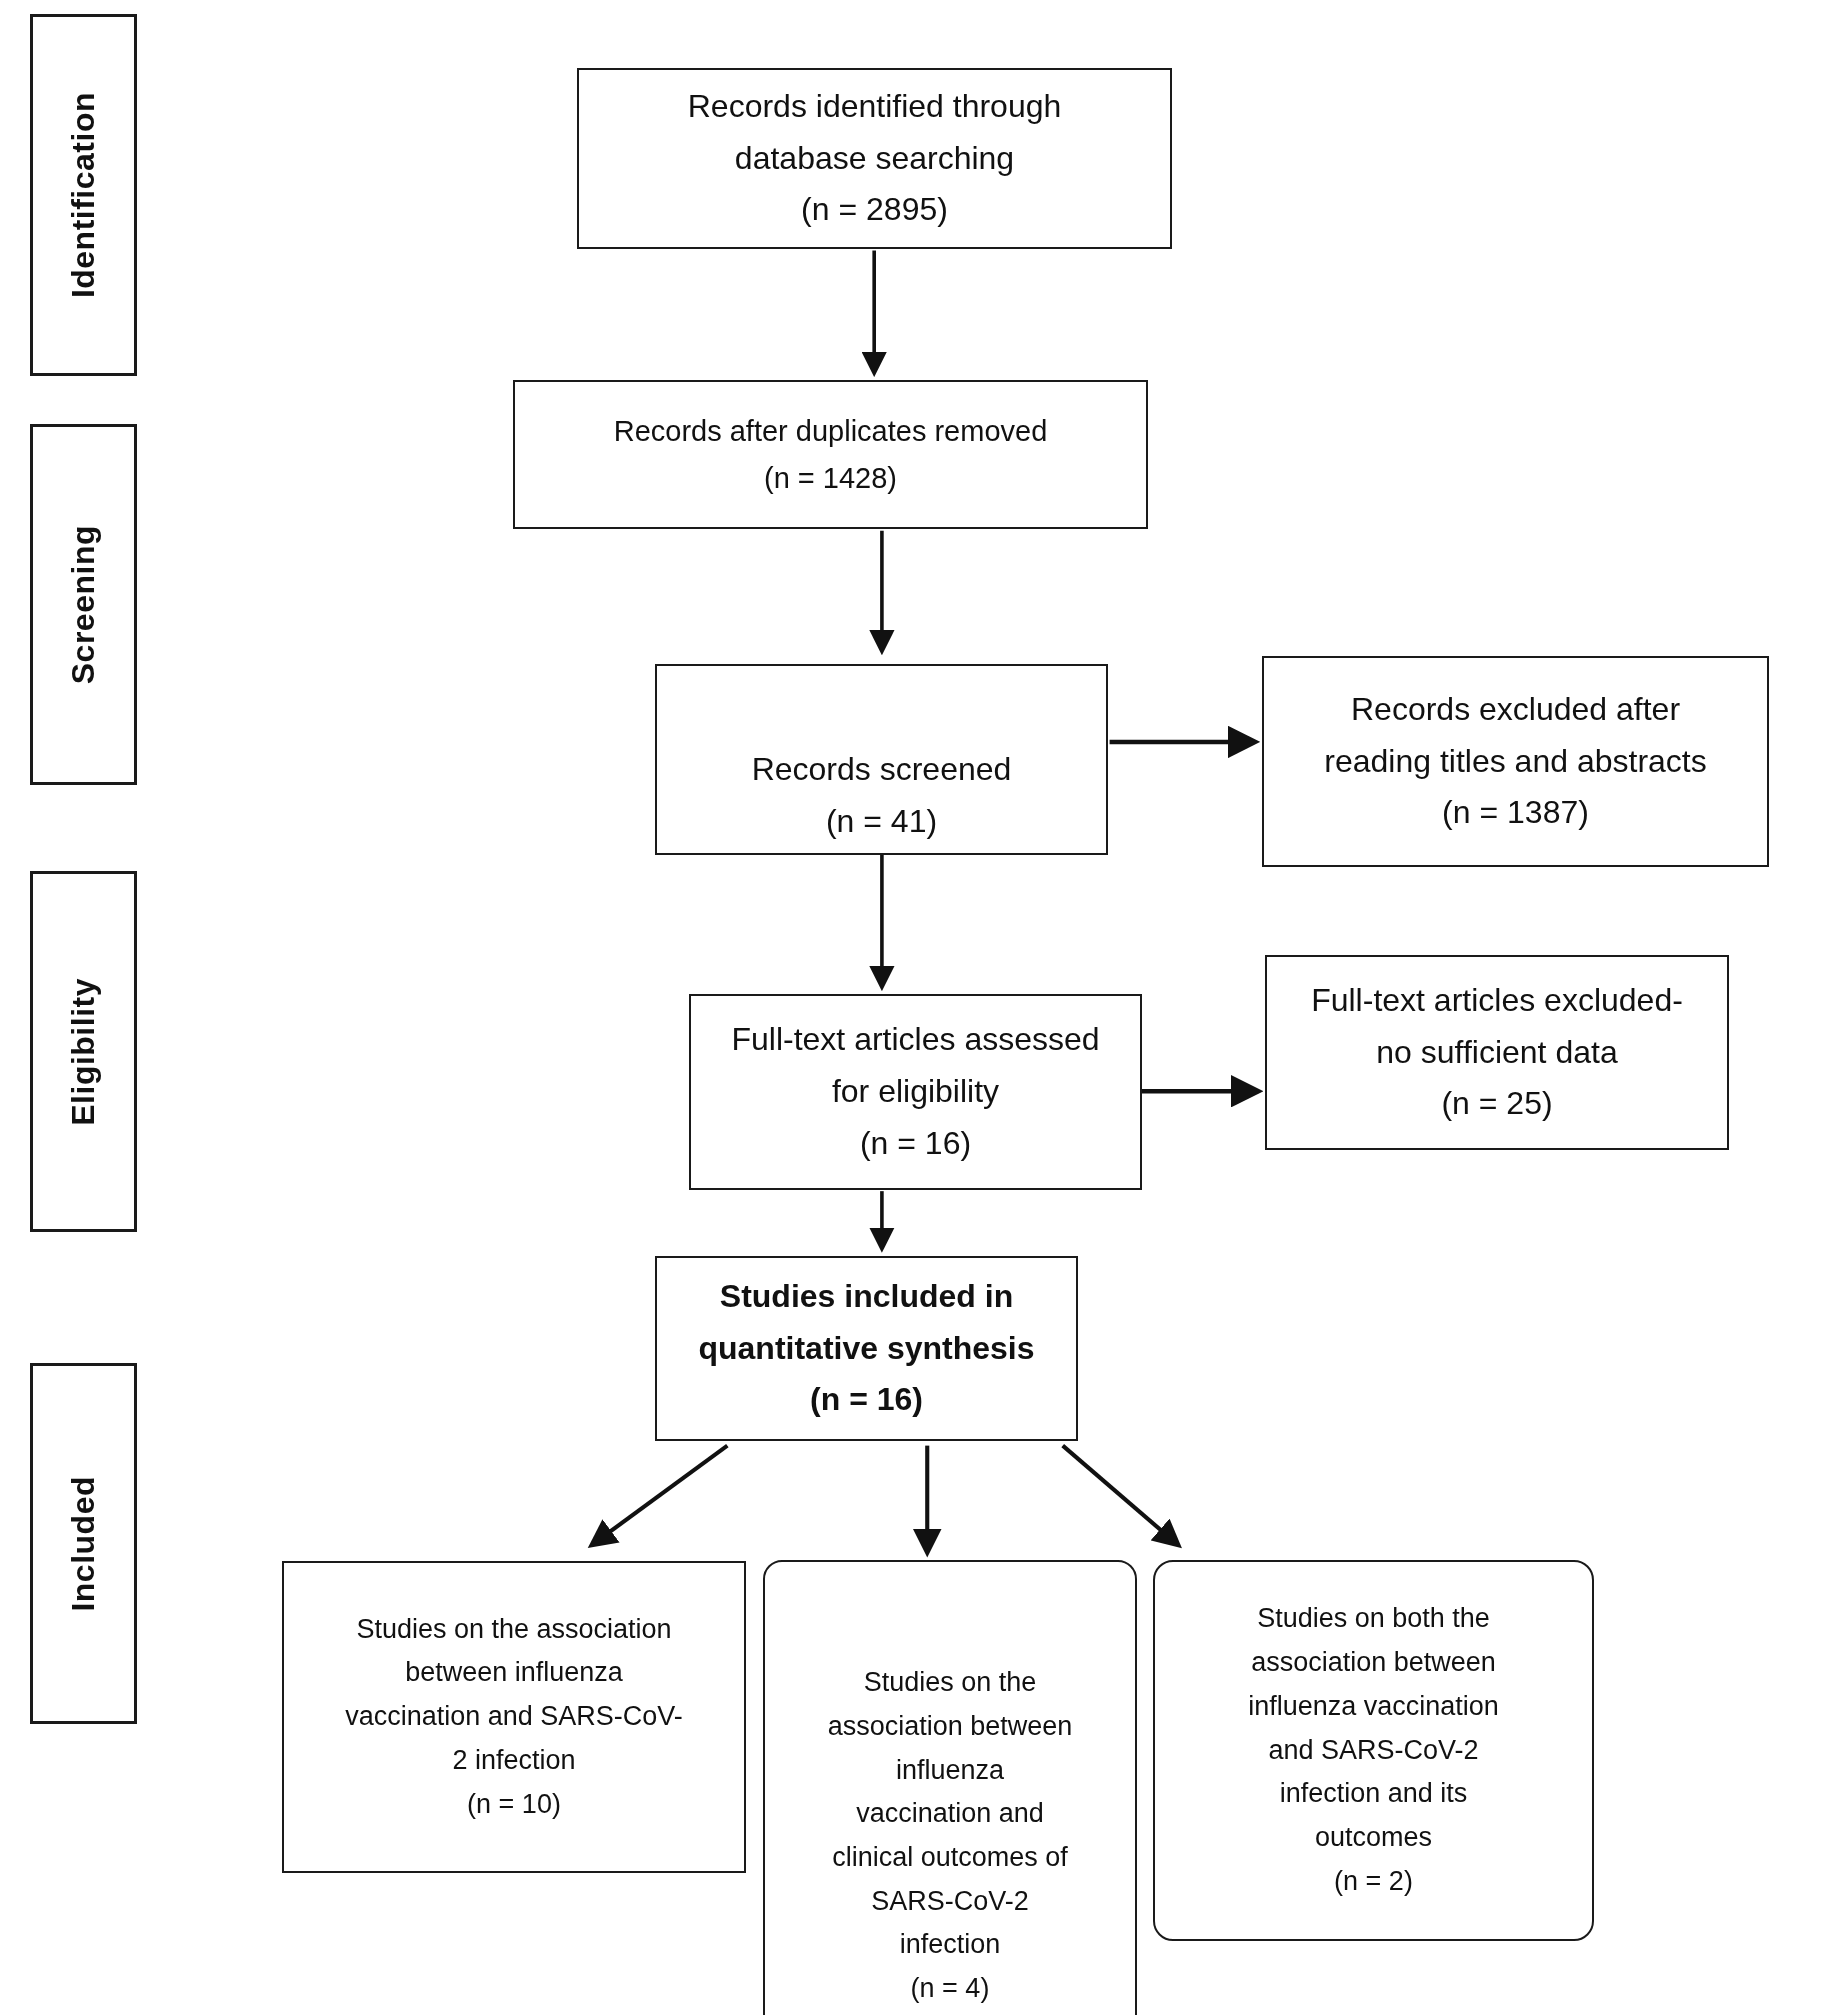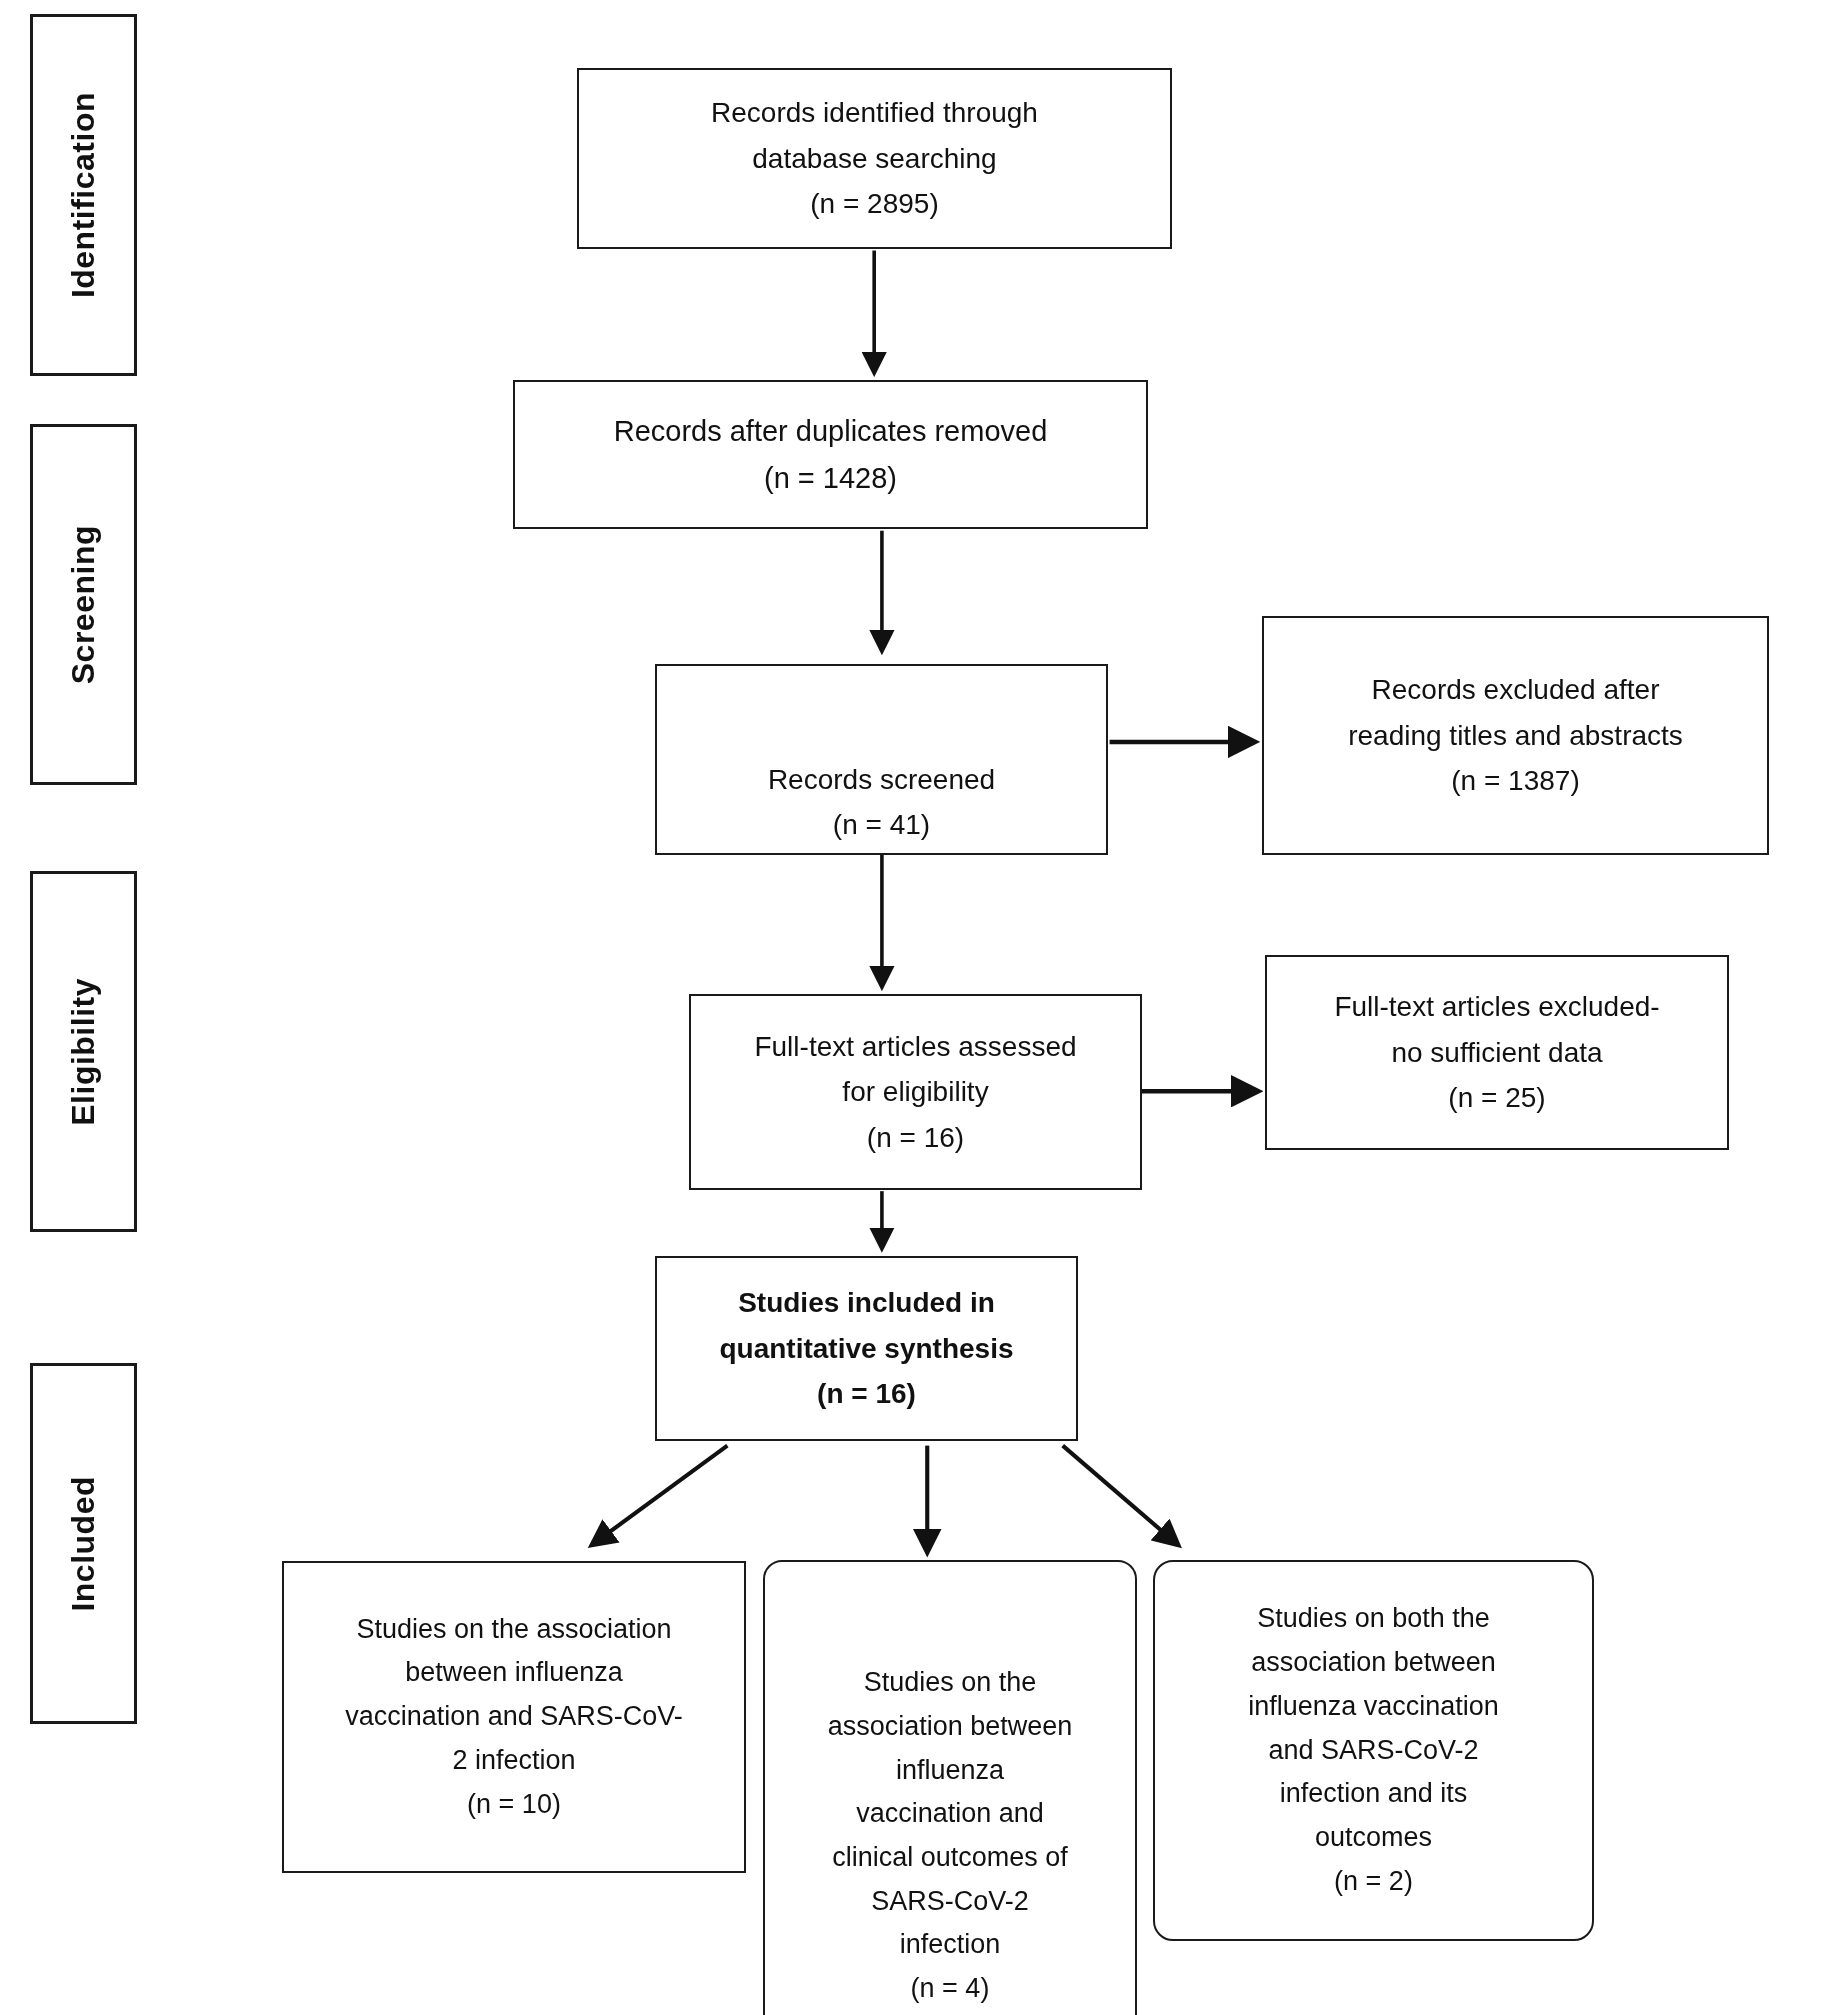--- a/index.html
+++ b/index.html
@@ -30,21 +30,21 @@
     position: absolute;
     box-sizing: border-box;
     border: 2.6px solid #1a1a1a;
     background: #ffffff;
     display: flex;
     align-items: center;
     justify-content: center;
     text-align: center;
     color: #111111;
     line-height: 1.62;
-    font-size: 28px;
+    font-size: 32px;
     font-weight: 400;
     padding: 5.2px 11.3px;
     z-index: 2;
   }
   .node .txt { display: block; width: 100%; white-space: pre-line; }
 
   
   .stage {
     position: absolute;
     box-sizing: border-box;
@@ -68,21 +68,21 @@
   
   #stage-identification { left: 30px;  top: 14.4px;   width: 107px; height: 362px; }
   #stage-screening      { left: 30px;  top: 424px;  width: 107px; height: 361px; }
   #stage-eligibility    { left: 30px;  top: 871px; width: 107px; height: 361px; }
   #stage-included       { left: 30px;  top: 1363px; width: 107px; height: 361px; }
 
   
   #node-identified   { left: 577px; top: 68px;  width: 595px; height: 181px; }
   #node-dedup        { left: 513px;  top: 380px;  width: 635px; height: 149px; }
   #node-screened     { left: 655px; top: 664px; width: 453px;  height: 191px; align-items: flex-end; }
-  #node-excluded-ta  { left: 1262px; top: 616px; width: 507px;  height: 239px; }
+  #node-excluded-ta  { left: 1262px; top: 656px; width: 507px;  height: 211px; }
   #node-fulltext     { left: 689px; top: 994px; width: 453px;  height: 196px; }
   #node-excluded-ft  { left: 1265px; top: 955px; width: 464px;  height: 195px; }
   #node-included     { left: 655px; top: 1256px; width: 423px;  height: 185px; font-weight: bold; }
 
   #node-sub-infection { left: 282px;  top: 1561px; width: 464px;  height: 312px; }
   #node-sub-outcomes  { left: 763px; top: 1560px; width: 374px;  height: 552px; border-radius: 19px; }
   #node-sub-both      { left: 1153px; top: 1560px; width: 441px;  height: 381px; }
 
   
   #node-dedup       { font-size: 29px; }

